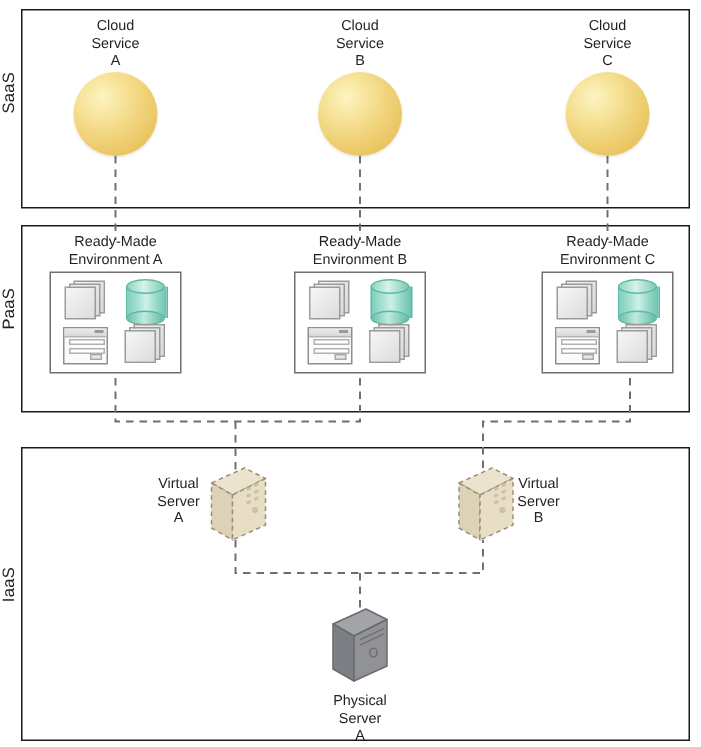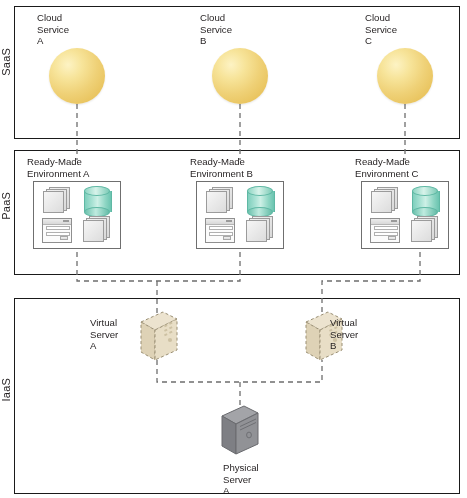--- a/index.html
+++ b/index.html
@@ -20,21 +20,21 @@
     position:absolute;left:0;width:26px;text-align:center;
     font-size:11px;letter-spacing:.2px;color:#231f20;
     writing-mode:vertical-rl;transform:rotate(180deg);
   }
   #label-saas{top:48px;}
   #label-paas{top:192px;}
   #label-iaas{top:378px;}
 
   
   .caption{
-    position:absolute;font-size:9.6px;line-height:11.6px;
+    position:absolute;text-align:center;font-size:9.6px;line-height:11.6px;
     color:#231f20;white-space:pre-line;
   }
 
   
   .sphere{
     position:absolute;width:56px;height:56px;border-radius:50%;
     background:radial-gradient(circle at 34% 30%,
         #fdf3c4 0%, #f7e49a 26%, #efd177 54%, #e9c45f 78%, #dfb74f 100%);
     box-shadow:0 1px 2px rgba(0,0,0,.10);
   }
@@ -282,17 +282,17 @@
         <polygon points="4,12 18,20 18,50 4,42" fill="#7e7f84"></polygon>
         <polygon points="18,20 40,9 40,40 18,50" fill="#919296"></polygon>
       </g>
       <g stroke="#6a6b6f" stroke-width="0.9" fill="none">
         <line x1="22" y1="22.5" x2="38" y2="15"></line>
         <line x1="22" y1="26" x2="38" y2="18.5"></line>
       </g>
       <ellipse cx="31" cy="31" rx="2.4" ry="2.9" fill="none" stroke="#6a6b6f" stroke-width="0.9"></ellipse>
     </svg>
   </div>
-  <div class="caption" style="left:223px;top:462px;width:58px;">Physical
+  <div class="caption" style="left:211px;top:462px;width:58px;">Physical
 Server
 A</div>
 
 </div>
 
 </body></html>

